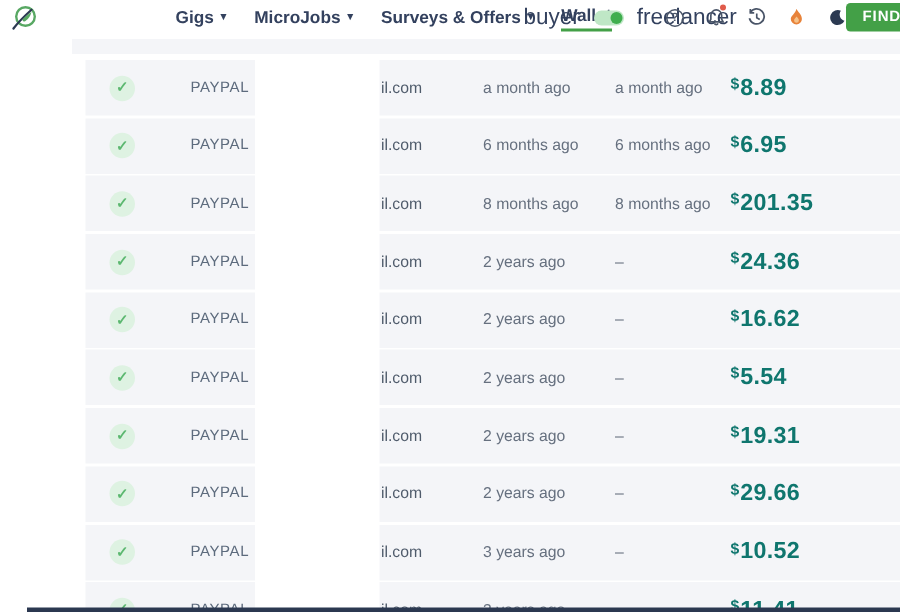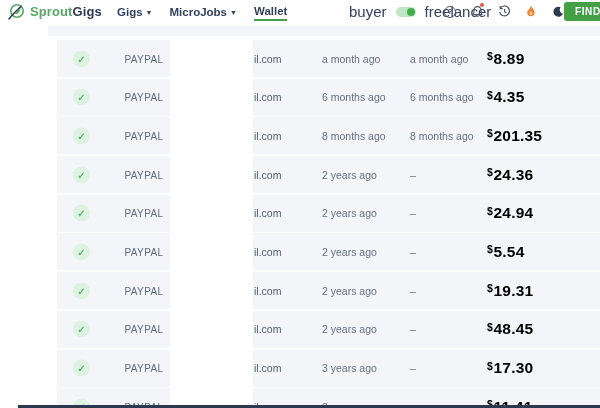--- a/index.html
+++ b/index.html
@@ -34,55 +34,58 @@
 
   .find-btn { position:absolute; left:564px; top:2px; width:78px; height:19px; background:#43a047; color:#fff; font-size:10px; font-weight:700; letter-spacing:0.6px; line-height:19px; padding-left:11px; border:none; border-radius:3px; cursor:pointer; text-align:left; font-family:"Liberation Sans", sans-serif; }
 
   
   .table-strip { position:absolute; left:48px; top:26px; width:552px; height:10px; background:#f4f5f8; }
   .rows { position:absolute; left:57px; top:40px; width:543px; display:flex; flex-direction:column; gap:1.7px; }
   .row { position:relative; height:37px; background:#f4f5f8; flex:0 0 auto; }
   .cell { position:absolute; top:50%; transform:translateY(-50%); }
   .c-check { left:16px; width:17px; height:17px; border-radius:50%; background:#def2e2; display:flex; align-items:center; justify-content:center; }
   .c-check::after { content:"✓"; color:#5cb870; font-size:10px; font-weight:700; }
-  .c-method { left:57px; width:60px; text-align:center; font-size:10px; color:#5d6b7d; letter-spacing:0.4px; }
+  .c-method { left:70px; width:60px; font-size:10px; color:#5d6b7d; letter-spacing:0.4px; }
   .c-email { left:197px; font-size:10.5px; color:#4f5b6b; }
   .c-date1 { left:265px; width:85px; font-size:10.5px; color:#66707f; }
   .c-date2 { left:353px; width:80px; font-size:10.5px; color:#66707f; }
-  .c-amount { left:430px; font-size:15.5px; font-weight:700; color:#000000; letter-spacing:0.2px; white-space:nowrap; }
+  .c-amount { left:430px; font-size:15.5px; font-weight:700; color:#0f766e; letter-spacing:0.2px; white-space:nowrap; }
   .c-amount .cur { font-size:10.5px; font-weight:700; position:relative; top:-3.5px; margin-right:0.5px; }
 
   .redaction { position:absolute; left:170px; top:38px; width:83px; height:370px; background:#fff; z-index:5; }
   .bottom-bar { position:absolute; left:18px; bottom:0; width:582px; height:3.5px; background:#2b3850; z-index:6; }
 
   svg { display:block; }
 </style>
 </head>
 <body>
 
 <div class="topbar">
 
   <div class="logo">
     <span>
       <svg width="17" height="17" viewBox="0 0 17 17">
         <circle cx="9" cy="8" r="6.2" fill="none" stroke="#58a863" stroke-width="1.6"></circle>
         <path d="M1 16 C4 12, 8 8, 13 3.5" fill="none" stroke="#2c3a52" stroke-width="1.5" stroke-linecap="round"></path>
         <path d="M7 10 q4 -4 6 -5 q-1 4 -4 6 q-2 1 -2 -1z" fill="#58a863"></path>
       </svg>
     </span>
-    <span class="logo-text"><span class="p1">Sprout</span><span class="p2">Gigs</span></span>
   </div>
 
   <div class="nav">
     <div class="nav-item">
       <span>Gigs</span>
         <span class="caret">▼</span>
     </div>
     <div class="nav-item">
       <span>MicroJobs</span>
+        <span class="caret">▼</span>
+    </div>
+    <div class="nav-item">
+      <span>Surveys &amp; Offers</span>
         <span class="caret">▼</span>
     </div>
     <div class="nav-item active">
       <span>Wallet</span>
     </div>
   </div>
 
   <div class="account">
     <span class="mode-label">buyer</span>
     <span class="toggle">
@@ -135,21 +138,21 @@
     <span class="cell c-date1">a month ago</span>
     <span class="cell c-date2">a month ago</span>
     <span class="cell c-amount"><span class="cur">$</span><span>8.89</span></span>
   </div>
     <div class="row">
     <span class="cell c-check"></span>
     <span class="cell c-method">PAYPAL</span>
     <span class="cell c-email">il.com</span>
     <span class="cell c-date1">6 months ago</span>
     <span class="cell c-date2">6 months ago</span>
-    <span class="cell c-amount"><span class="cur">$</span><span>4.35</span></span>
+    <span class="cell c-amount"><span class="cur">$</span><span>6.95</span></span>
   </div>
     <div class="row">
     <span class="cell c-check"></span>
     <span class="cell c-method">PAYPAL</span>
     <span class="cell c-email">il.com</span>
     <span class="cell c-date1">8 months ago</span>
     <span class="cell c-date2">8 months ago</span>
     <span class="cell c-amount"><span class="cur">$</span><span>201.35</span></span>
   </div>
     <div class="row">
@@ -159,21 +162,21 @@
     <span class="cell c-date1">2 years ago</span>
     <span class="cell c-date2">–</span>
     <span class="cell c-amount"><span class="cur">$</span><span>24.36</span></span>
   </div>
     <div class="row">
     <span class="cell c-check"></span>
     <span class="cell c-method">PAYPAL</span>
     <span class="cell c-email">il.com</span>
     <span class="cell c-date1">2 years ago</span>
     <span class="cell c-date2">–</span>
-    <span class="cell c-amount"><span class="cur">$</span><span>24.94</span></span>
+    <span class="cell c-amount"><span class="cur">$</span><span>16.62</span></span>
   </div>
     <div class="row">
     <span class="cell c-check"></span>
     <span class="cell c-method">PAYPAL</span>
     <span class="cell c-email">il.com</span>
     <span class="cell c-date1">2 years ago</span>
     <span class="cell c-date2">–</span>
     <span class="cell c-amount"><span class="cur">$</span><span>5.54</span></span>
   </div>
     <div class="row">
@@ -183,29 +186,29 @@
     <span class="cell c-date1">2 years ago</span>
     <span class="cell c-date2">–</span>
     <span class="cell c-amount"><span class="cur">$</span><span>19.31</span></span>
   </div>
     <div class="row">
     <span class="cell c-check"></span>
     <span class="cell c-method">PAYPAL</span>
     <span class="cell c-email">il.com</span>
     <span class="cell c-date1">2 years ago</span>
     <span class="cell c-date2">–</span>
-    <span class="cell c-amount"><span class="cur">$</span><span>48.45</span></span>
+    <span class="cell c-amount"><span class="cur">$</span><span>29.66</span></span>
   </div>
     <div class="row">
     <span class="cell c-check"></span>
     <span class="cell c-method">PAYPAL</span>
     <span class="cell c-email">il.com</span>
     <span class="cell c-date1">3 years ago</span>
     <span class="cell c-date2">–</span>
-    <span class="cell c-amount"><span class="cur">$</span><span>17.30</span></span>
+    <span class="cell c-amount"><span class="cur">$</span><span>10.52</span></span>
   </div>
     <div class="row">
     <span class="cell c-check"></span>
     <span class="cell c-method">PAYPAL</span>
     <span class="cell c-email">il.com</span>
     <span class="cell c-date1">3 years ago</span>
     <span class="cell c-date2">–</span>
     <span class="cell c-amount"><span class="cur">$</span><span>11.41</span></span>
   </div>
   </div>

